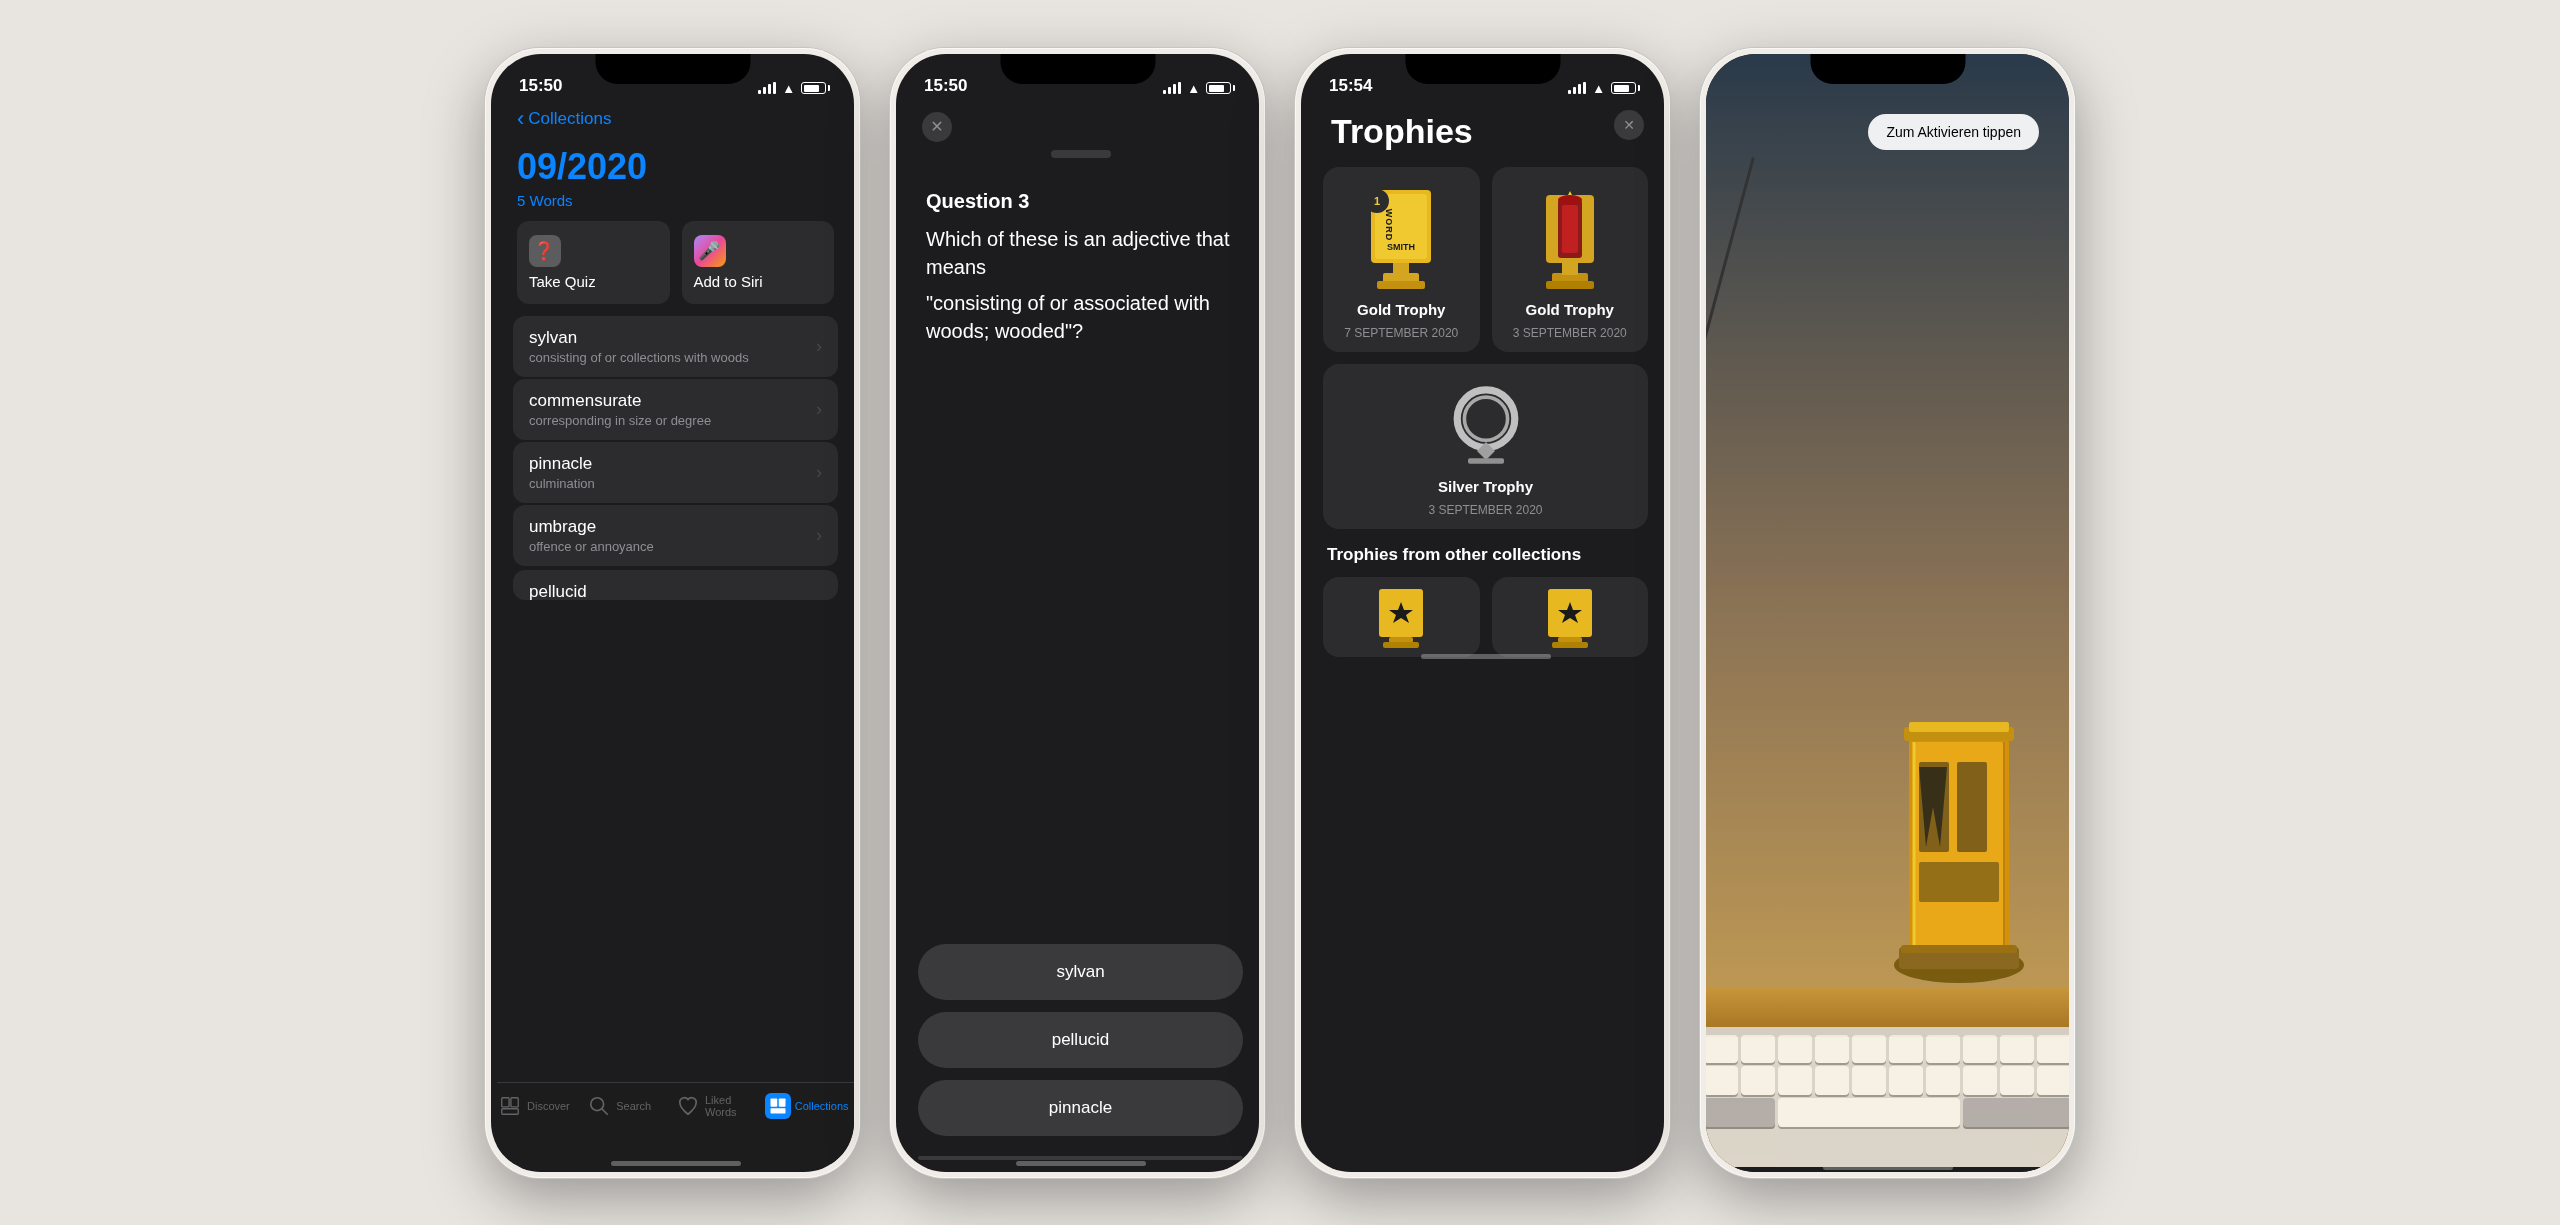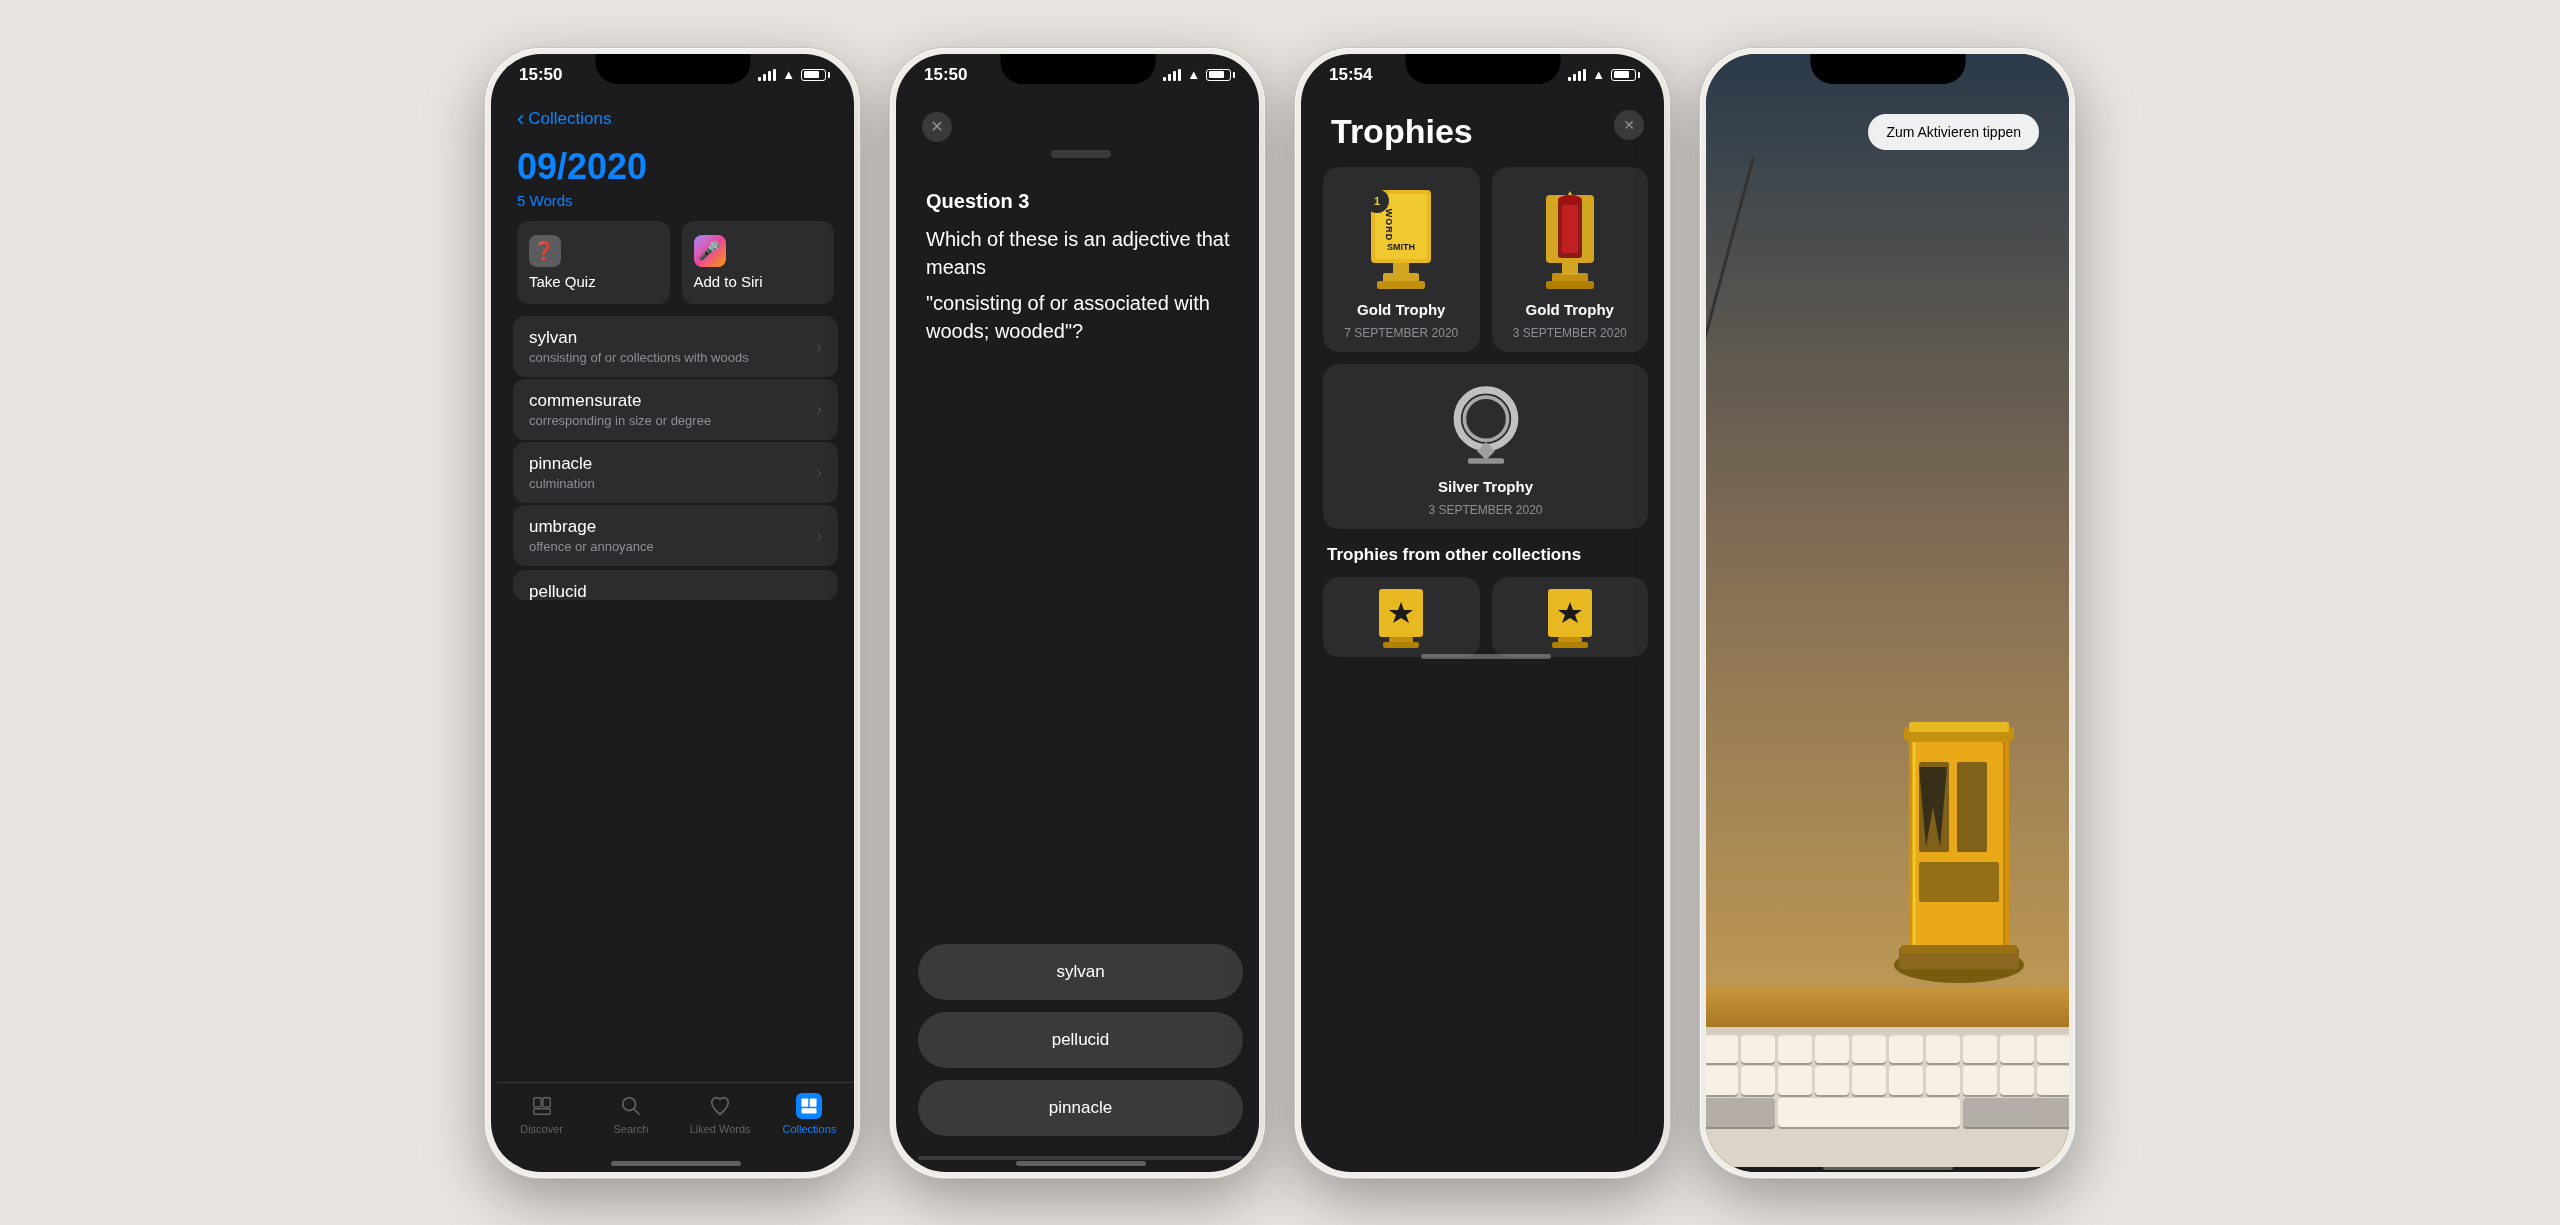--- a/index.html
+++ b/index.html
@@ -50,21 +50,21 @@
       height: 30px;
       background: #000;
       border-radius: 0 0 22px 22px;
       z-index: 10;
     }
 
     
     .status-bar {
       height: 50px;
       display: flex;
-      align-items: center;
+      align-items: flex-end;
       justify-content: space-between;
       padding: 0 28px 8px;
       flex-shrink: 0;
     }
 
     .status-time {
       font-size: 17px;
       font-weight: 600;
       color: #fff;
     }
@@ -256,21 +256,21 @@
       border-top: 1px solid #3a3a3c;
       display: flex;
       align-items: flex-start;
       padding-top: 10px;
       flex-shrink: 0;
     }
 
     .tab-item {
       flex: 1;
       display: flex;
-      flex-direction: column;
+      flex-direction: row;
       align-items: center;
       gap: 4px;
     }
 
     .tab-icon {
       width: 26px;
       height: 26px;
       display: flex;
       align-items: center;
       justify-content: center;

